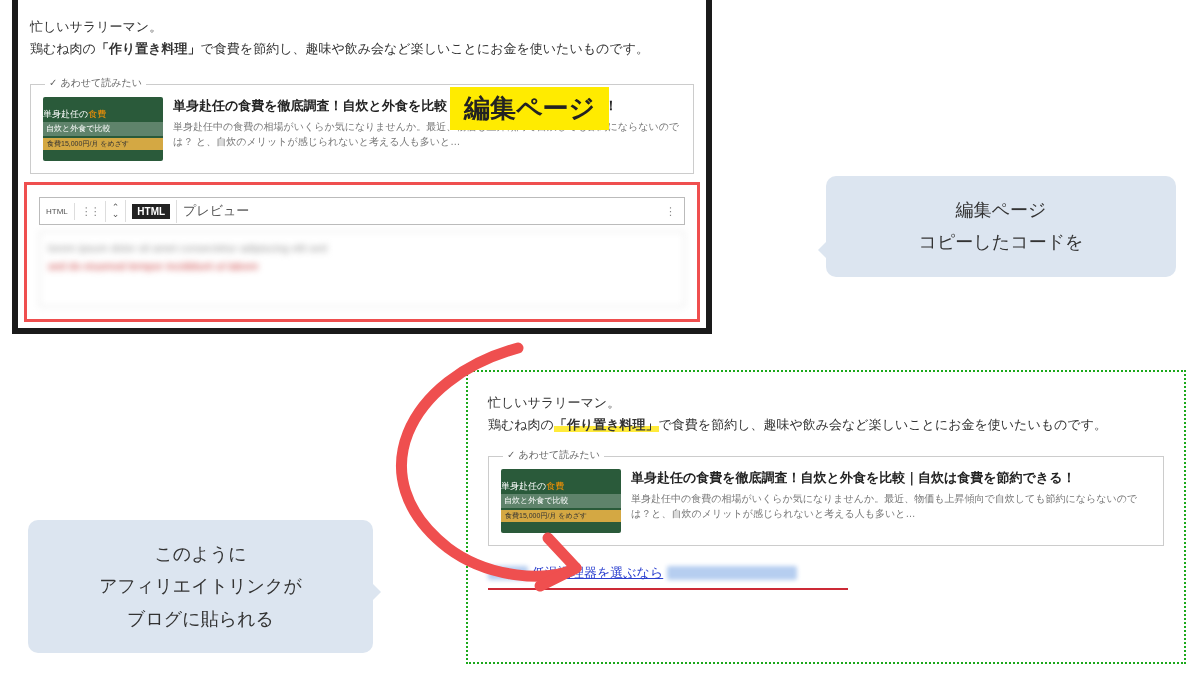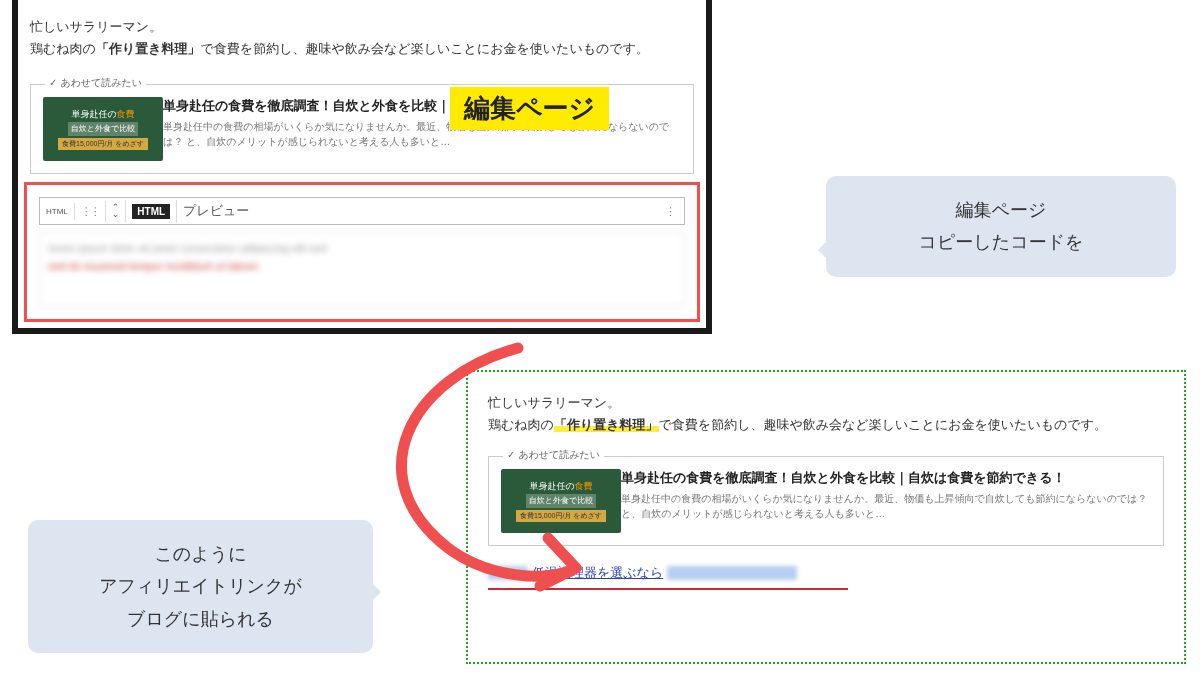--- a/index.html
+++ b/index.html
@@ -3,24 +3,24 @@
 <meta charset="utf-8">
 <style>
 *{box-sizing:border-box;margin:0;padding:0}
 body{font-family:"Hiragino Sans","Meiryo",sans-serif;background:#fff;width:1200px;height:675px;position:relative;overflow:hidden}
 
 
 .editor-panel{position:absolute;left:12px;top:0;width:700px;border:6px solid #1a1a1a;border-top:0;background:#fff;padding:16px 12px 12px}
 .para-text{font-size:13px;color:#333;line-height:1.7}
 .bold{font-weight:700}
 .yellow-underline{background:linear-gradient(transparent 60%,#ffeb3b 60%)}
-.related-box{border:1px solid #ccc;margin-top:24px;position:relative;padding:12px;display:flex;}
+.related-box{border:1px solid #ccc;margin-top:24px;position:relative;padding:12px;display:flex;gap:10px}
 .related-label{position:absolute;top:-9px;left:14px;background:#fff;font-size:10px;color:#666;padding:0 4px}
 .check-icon{display:inline-block;margin-right:3px}
-.thumb{width:120px;height:64px;background:#2a5a3a;border-radius:2px;color:#fff;font-size:9px;display:flex;flex-direction:column;align-items:center;justify-content:center;line-height:1.5;position:relative}
+.thumb{width:120px;height:64px;background:#2a5a3a;border-radius:2px;color:#fff;font-size:9px;display:flex;flex-direction:column;justify-content:center;line-height:1.5;position:relative}
 .thumb .row1{color:#fff}
 .thumb .row1 .orange{color:#ff9500}
 .thumb .row2{background:rgba(255,255,255,.25);padding:1px 3px;font-size:8px}
 .thumb .row3{background:#d4a843;color:#333;font-size:7px;padding:1px 4px;margin-top:2px}
 .related-body{flex:1}
 .related-title{font-size:13px;font-weight:600;color:#222;margin-bottom:4px}
 .related-desc{font-size:10px;color:#777;line-height:1.5}
 
 
 .code-area{border:3px solid #ef4f4f;margin:8px -6px -6px;padding:12px;background:#fff}

